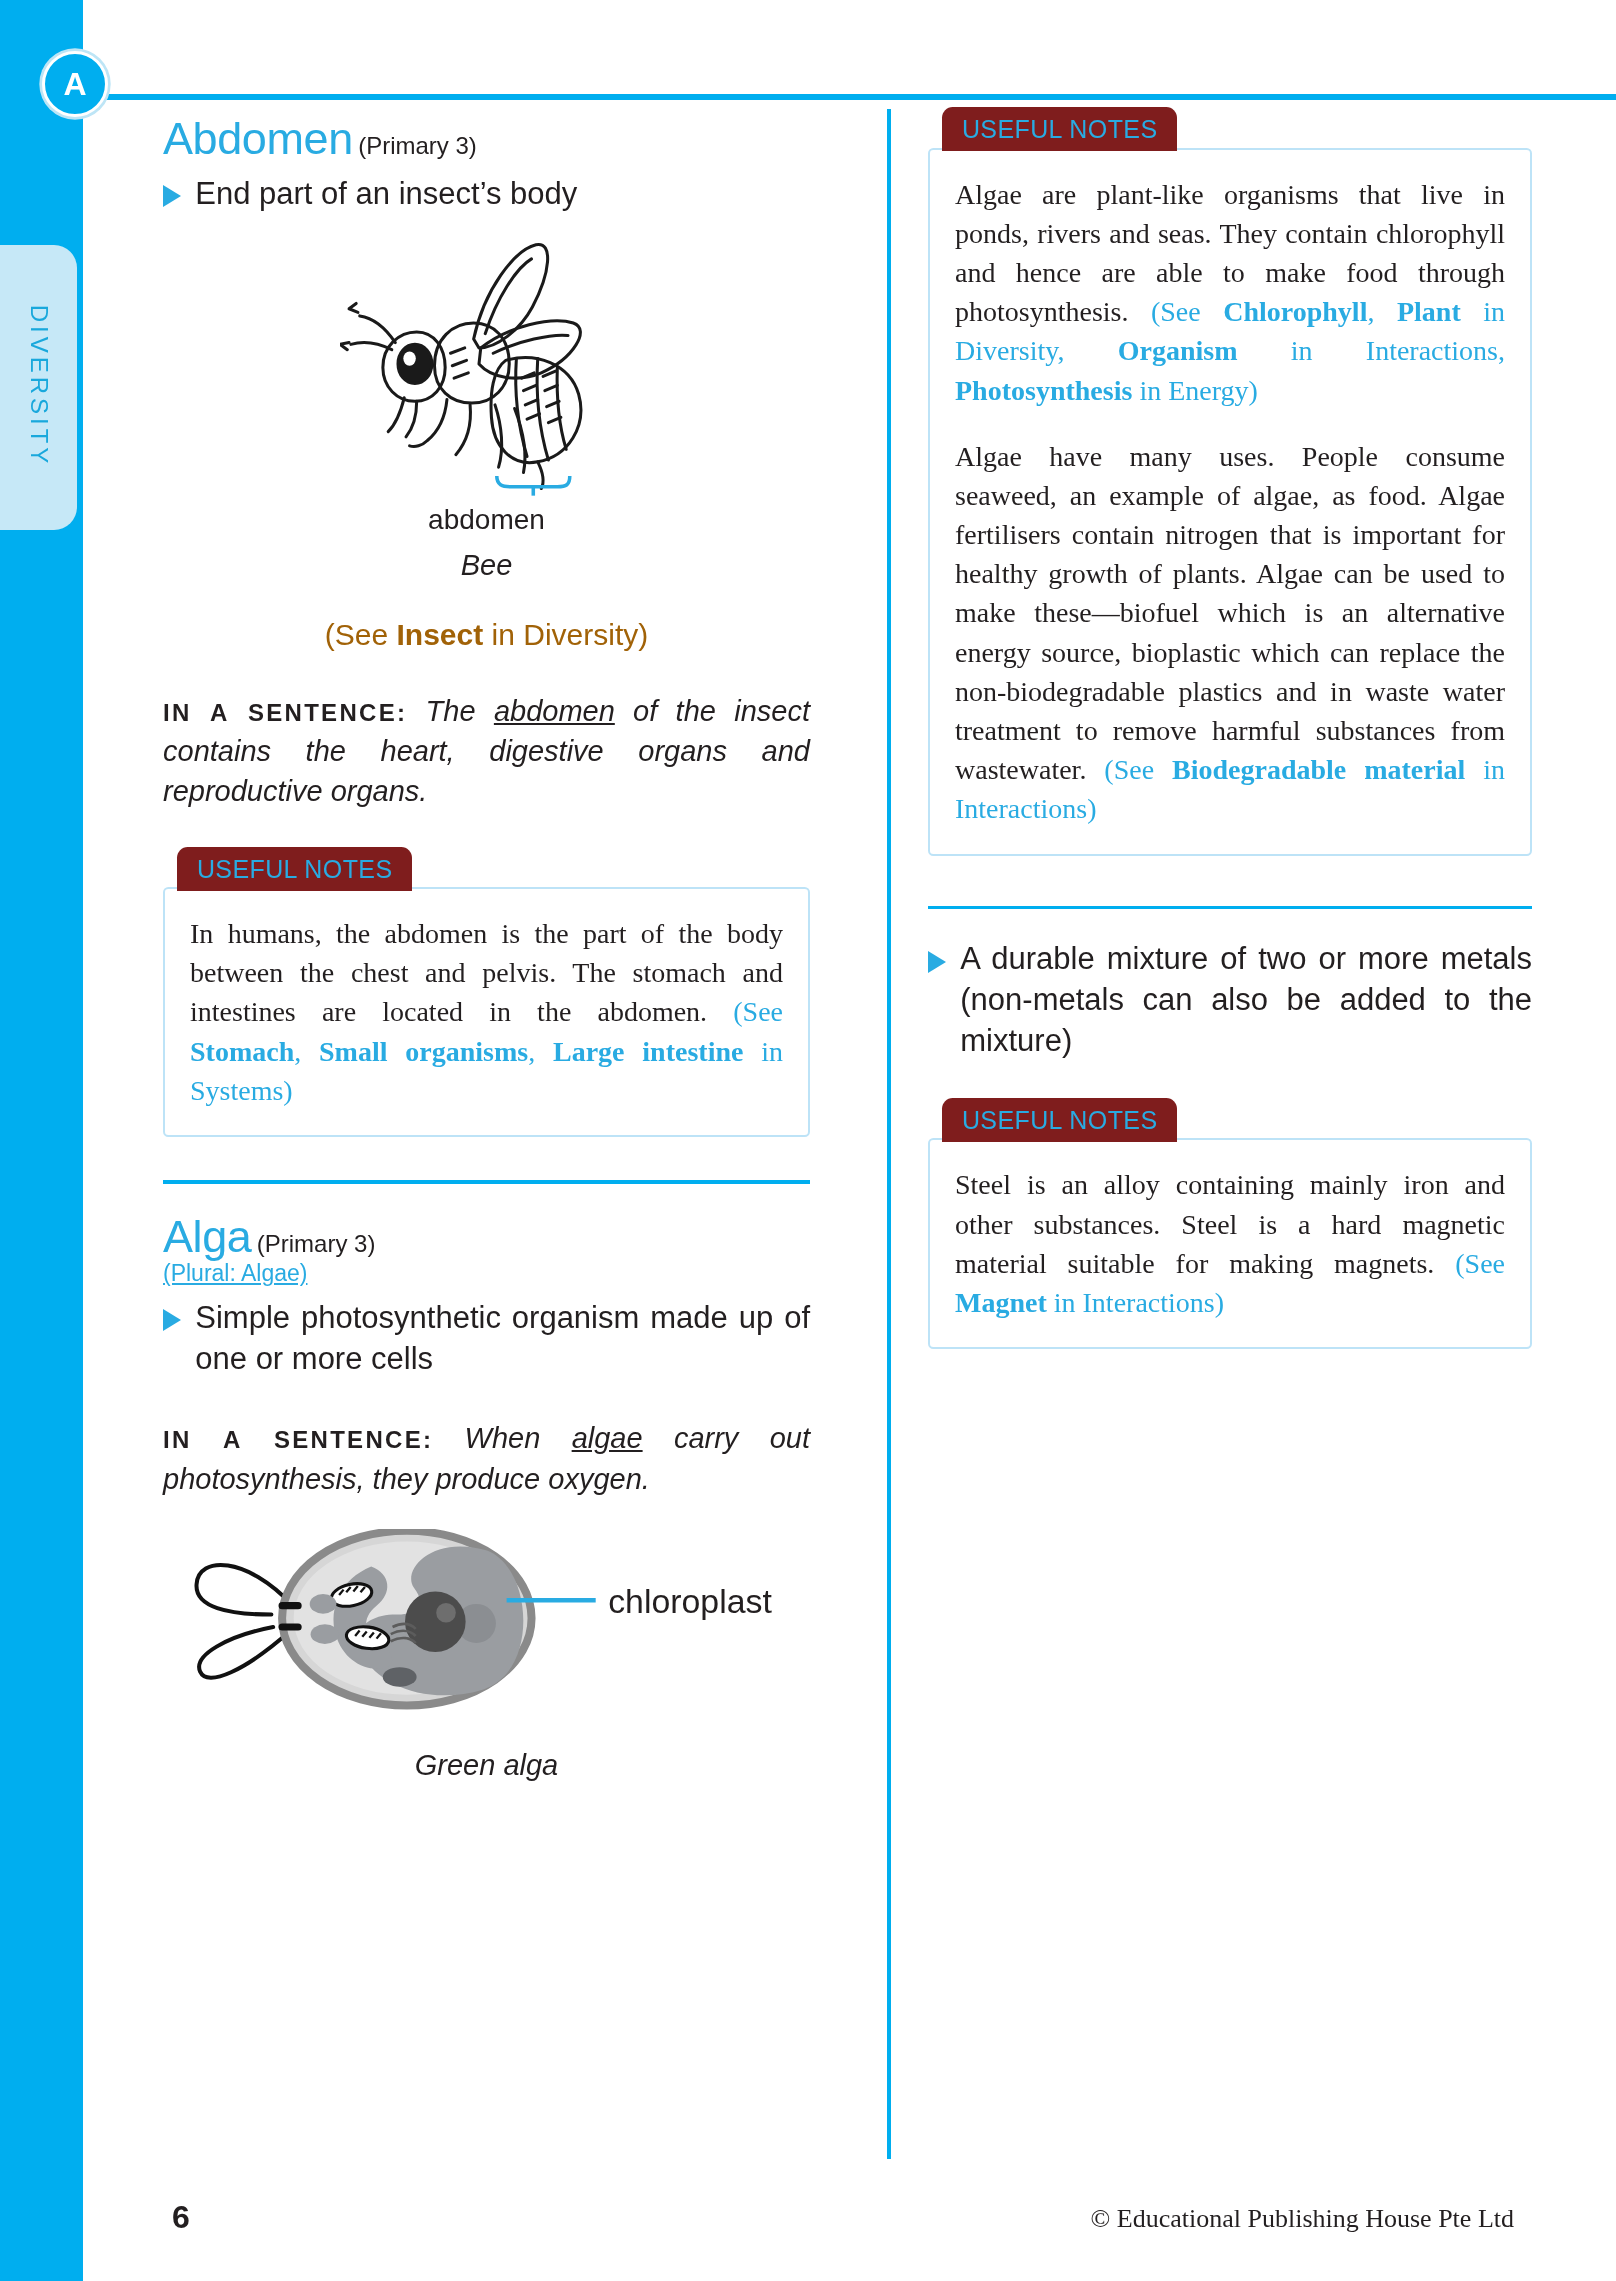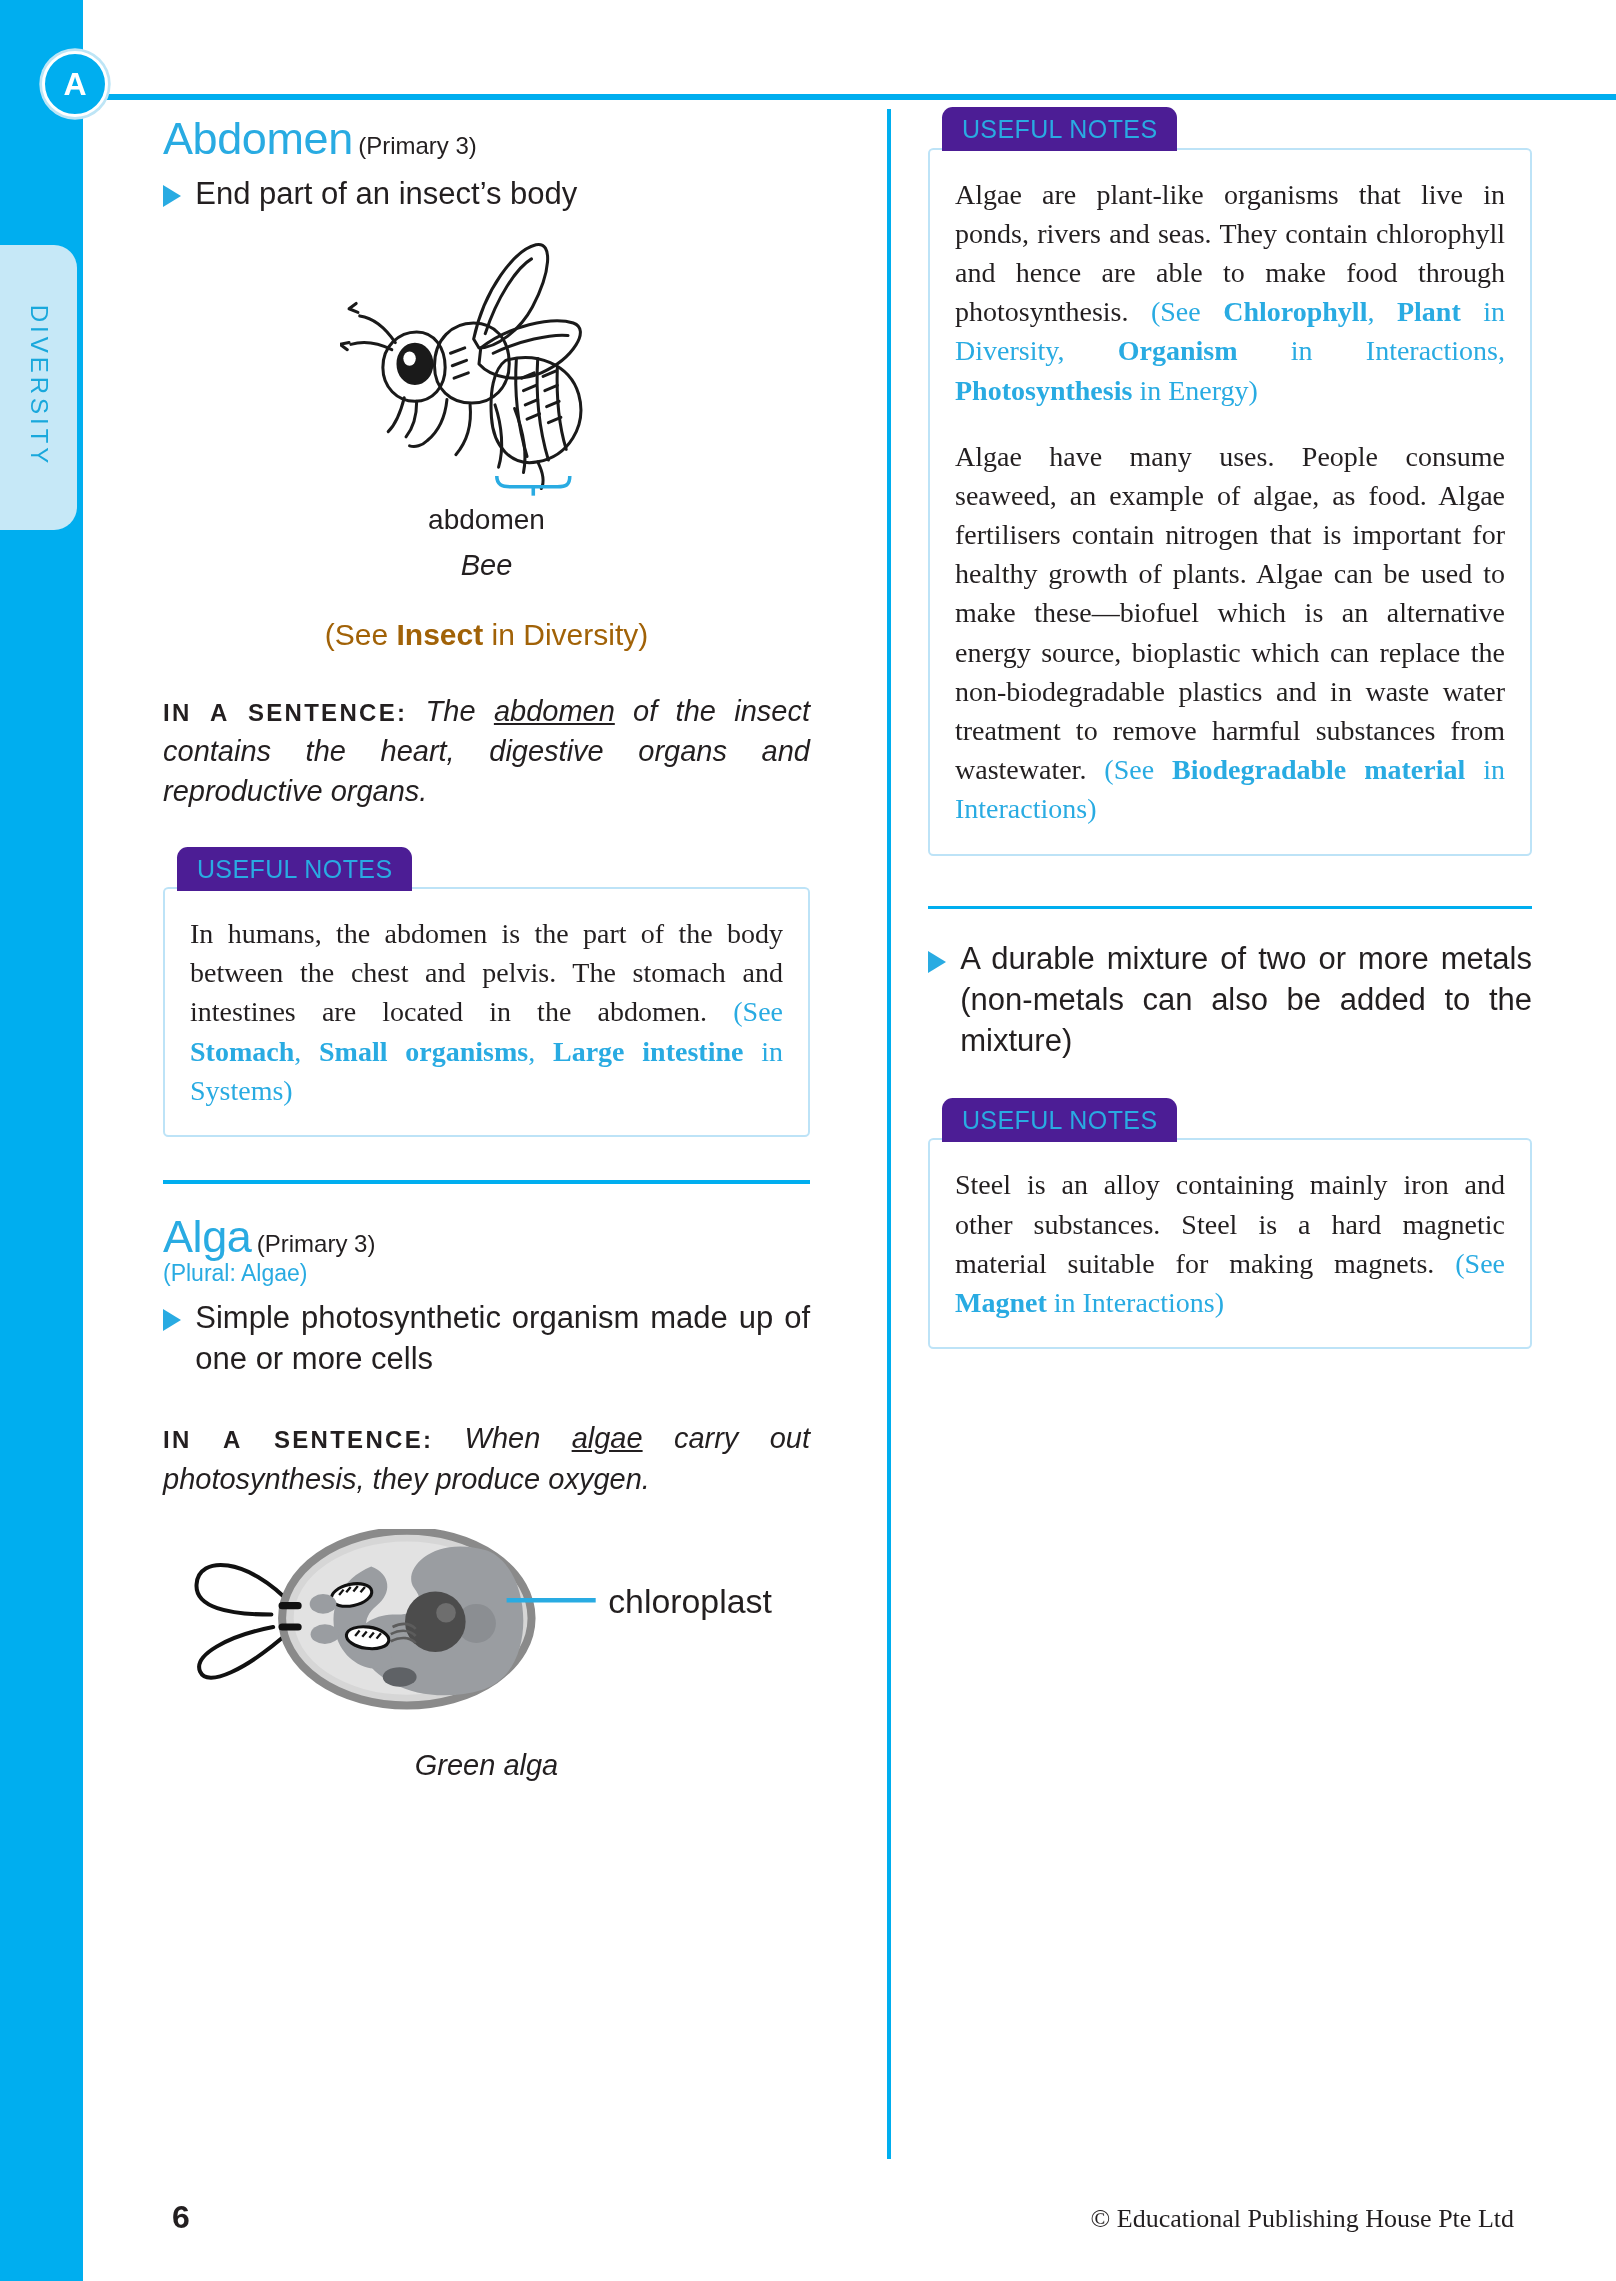--- a/index.html
+++ b/index.html
@@ -62,21 +62,21 @@
 
   
   .entry-head{ margin:0; padding:0; line-height:1.0; }
   .entry-term{
     color:#29ABE2; font-size:45px; font-weight:400; letter-spacing:-0.4px;
   }
   .entry-level{
     color:#231F20; font-size:24px; font-weight:400; margin-left:5.3px;
   }
   .entry-plural{
-    color:#29ABE2; font-size:23px; margin-top:3.6px; display:block;
+    color:#29ABE2; font-size:23px; margin-top:3.6px; display:block;text-decoration:underline;
   }
 
   
   .def-row{ display:flex; align-items:flex-start; margin-top:12.5px; }
   .tri{
     width:0;height:0;
     border-left:18px solid #29ABE2;
     border-top:11.6px solid transparent;
     border-bottom:11.6px solid transparent;
     margin-top:11.6px; margin-right:14.3px; flex:0 0 auto;
@@ -102,21 +102,21 @@
     font-weight:bold; font-size:24px; letter-spacing:2.3px;
     font-style:normal;
   }
   .ias .sent{ font-style:italic; }
   .ias .sent u{ text-decoration:underline; }
 
   
   .notes{ margin-top:36px; position:relative; }
   .notes-tab{
     display:inline-block;
-    background:#4c1d95;
+    background:#7f1d1d;
     color:#29ABE2;
     font-size:25px; letter-spacing:0.4px;
     padding:8px 19.6px 7.1px 19.6px;
     border-top-left-radius:10.7px; border-top-right-radius:10.7px;
     position:relative; z-index:2; margin-left:14.3px;
   }
   .notes-body{
     border:2.7px solid #BDE3F7;
     border-radius:5.3px;
     margin-top:-3.6px;

